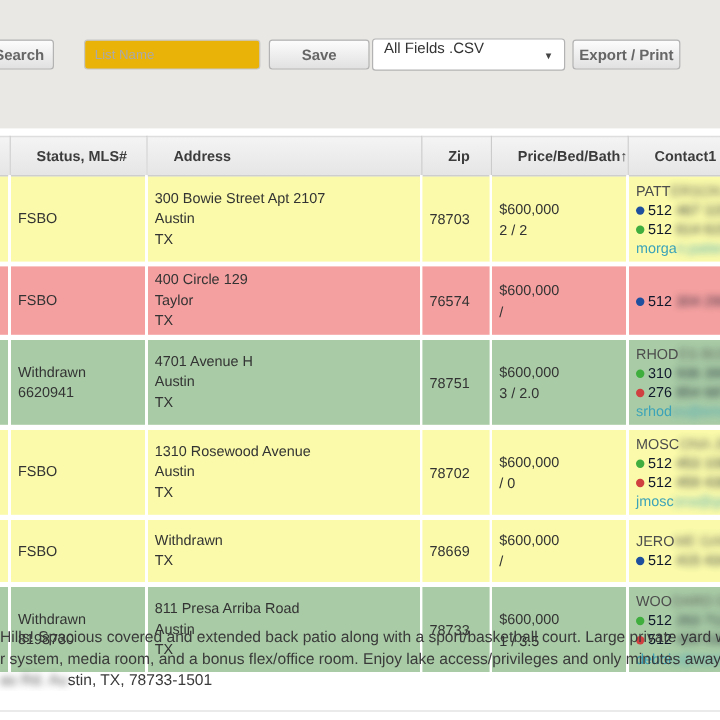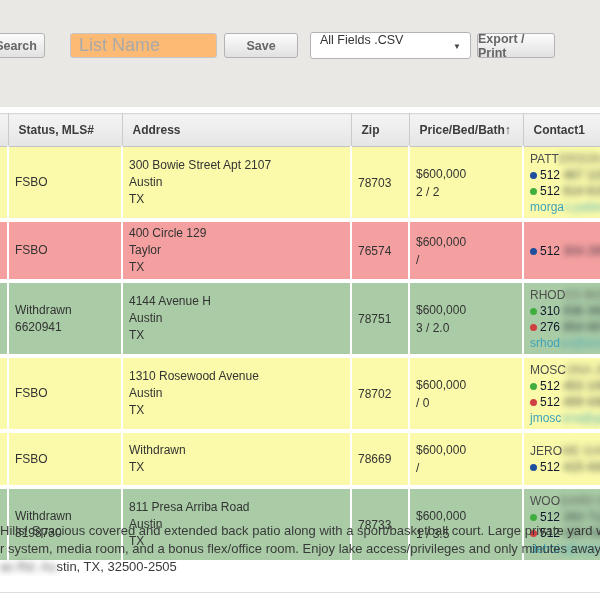--- a/index.html
+++ b/index.html
@@ -10,26 +10,26 @@
   
   .btn{
     position:absolute;top:33px;height:25px;box-sizing:border-box;
     background:linear-gradient(#fcfcfc,#e1e1e1);
     border:1px solid #b3b3b3;border-radius:3px;
     color:#666;font-size:12.5px;font-weight:bold;
     display:flex;align-items:center;justify-content:center;
     font-family:"Liberation Sans",sans-serif;cursor:pointer;
   }
   #search-btn{left:-13px;width:58px}
-  #save-btn{left:224px;width:74px}
-  #export-btn{left:477px;width:78px}
+  #save-btn{left:224px;width:84px}
+  #export-btn{left:477px;width:90px}
   #listname{
     position:absolute;top:33px;left:70px;width:147px;height:25px;box-sizing:border-box;
-    border:1px solid #c6c6c6;border-radius:3px;background:#fdba74;
-    font-size:18px;padding:0 8px;color:#333;font-family:"Liberation Sans",sans-serif;
+    border:1px solid #c6c6c6;border-radius:3px;background:#eab308;
+    font-size:11px;padding:0 8px;color:#333;font-family:"Liberation Sans",sans-serif;
   }
   #listname::placeholder{color:#a9a9a9}
   .select{
     position:absolute;top:32px;left:310px;width:161px;height:27px;box-sizing:border-box;
     border:1px solid #b3b3b3;border-radius:3px;background:#fff;
     font-size:12.5px;color:#333;display:flex;
     padding:0 22px 12px 9px;cursor:pointer;
   }
   .select .caret{position:absolute;right:9px;top:9px;font-size:8px;color:#444}
   
@@ -41,21 +41,21 @@
   col.w-status{width:114px}
   col.w-addr{width:229px}
   col.w-zip{width:58px}
   col.w-price{width:114px}
   col.w-contact{width:105px}
   thead th{
     height:33px;box-sizing:border-box;
     background:linear-gradient(#f4f4f4,#e5e5e5);
     border-top:1px solid #d6d6d6;border-bottom:1px solid #c3c3c3;border-right:1px solid #cbcbcb;
     text-align:left;font-size:12px;font-weight:bold;color:#3c3c3c;
-    padding:0 0 0 10px;white-space:nowrap;overflow:hidden;
+    padding:0 0 0 22px;white-space:nowrap;overflow:hidden;
   }
   tbody td{
     border-right:2px solid #fff;box-sizing:border-box;
     padding:3px 2px 3px 6px;vertical-align:middle;overflow:hidden;white-space:nowrap;
   }
   tbody tr{border-bottom:4px solid #fff}
   tr.yellow td{background:#fafaaa}
   tr.pink td{background:#f5a0a0}
   tr.green td{background:#a9cca6}
   tr.r1{height:70px}
@@ -161,21 +161,21 @@
       </td>
     </tr>
 
     <tr class="green r3">
       <td></td>
       <td class="c-status">
         <div>Withdrawn</div>
         <div>6620941</div>
       </td>
       <td class="c-addr">
-        <div>4144 Avenue H</div>
+        <div>4701 Avenue H</div>
         <div>Austin</div>
         <div>TX</div>
       </td>
       <td class="c-zip">78751</td>
       <td class="c-price">
         <div>$600,000</div>
         <div>3 / 2.0</div>
       </td>
       <td class="c-contact">
         <div class="name"><span>RHOD</span><span class="blur">ES BODE</span></div>
@@ -252,16 +252,16 @@
       </td>
     </tr>
 
   </tbody>
 </table>
 </div>
 
 <div class="desc">
   <div>Hills! Spacious covered and extended back patio along with a sport/basketball court. Large private yard with mature trees and law</div>
   <div>r system, media room, and a bonus flex/office room. Enjoy lake access/privileges and only minutes away from boat ramp! No HOA</div>
-  <div><span class="blur">as Rd. Au</span><span>stin, TX, 32500-2505</span></div>
+  <div><span class="blur">as Rd. Au</span><span>stin, TX, 78733-1501</span></div>
 </div>
 
 <div class="bottom-rule"></div>
 
 </body></html>

